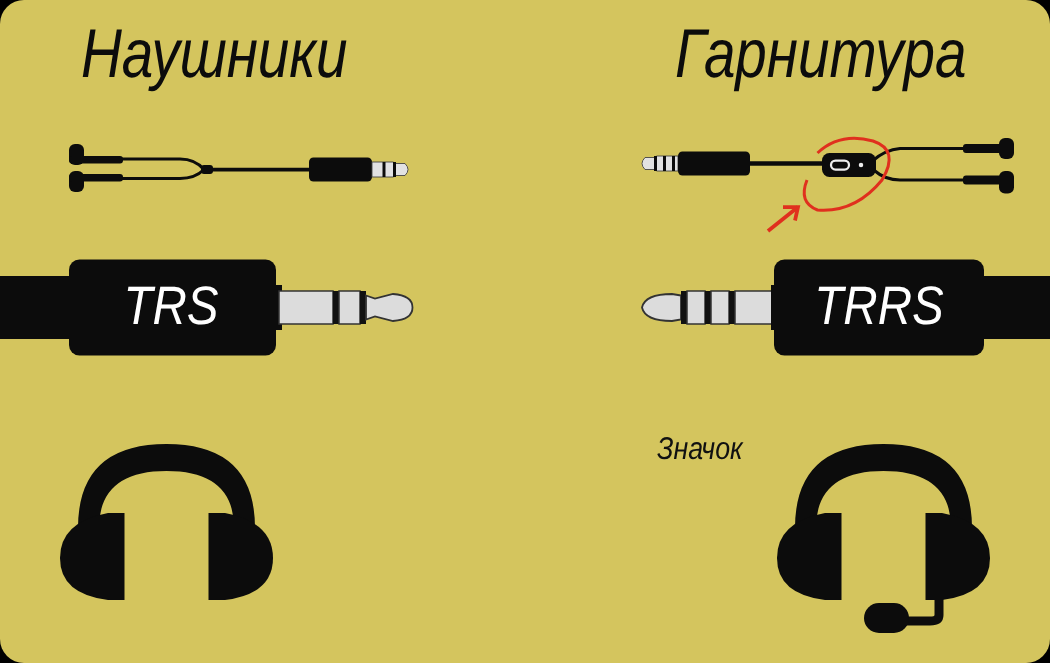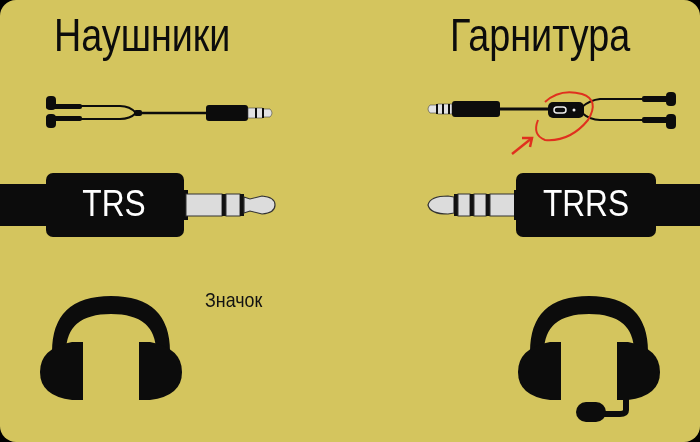--- a/index.html
+++ b/index.html
@@ -1,22 +1,22 @@
 <!DOCTYPE html>
 <html><head>
 <meta charset="utf-8">
 <style>
   html, body { margin:0; padding:0; }
   body { width:700px; height:442px; background:#000; overflow:hidden; position:relative; font-family:"Liberation Sans", sans-serif; }
-  .card { position:absolute; left:0; top:0; width:700px; height:442px; background:#d4c55e; border-radius:16px; overflow:hidden; }
+  .card { position:absolute; left:0; top:0; width:700px; height:442px; background:#d4c55e; border-radius:16px; overflow:hidden;font-style:italic; }
   .title { position:absolute; top:8px; font-family:"Liberation Sans", sans-serif; font-size:46px; color:#0c0c0c; letter-spacing:0px; transform:scaleX(0.82); transform-origin:left top; white-space:nowrap; }
   .title.left { left:54px; }
   .title.right { left:450px; }
   svg.abs { position:absolute; overflow:visible; }
-  .caption { position:absolute; left:200px; width:300px; text-align:left; color:#111; font-size:21px; white-space:nowrap; }
+  .caption { position:absolute; left:200px; width:300px; text-align:right; color:#111; font-size:21px; white-space:nowrap; }
   .caption span { display:inline-block; transform:scaleX(0.85); }
   .jack-label { position:absolute; color:#fff; font-size:36px; transform:scaleX(0.88); transform-origin:center; text-align:center; white-space:nowrap; }
 </style>
 </head>
 <body>
 
 <div class="card">
 
   <div class="title left">Наушники</div>
   <div class="title right">Гарнитура</div>

